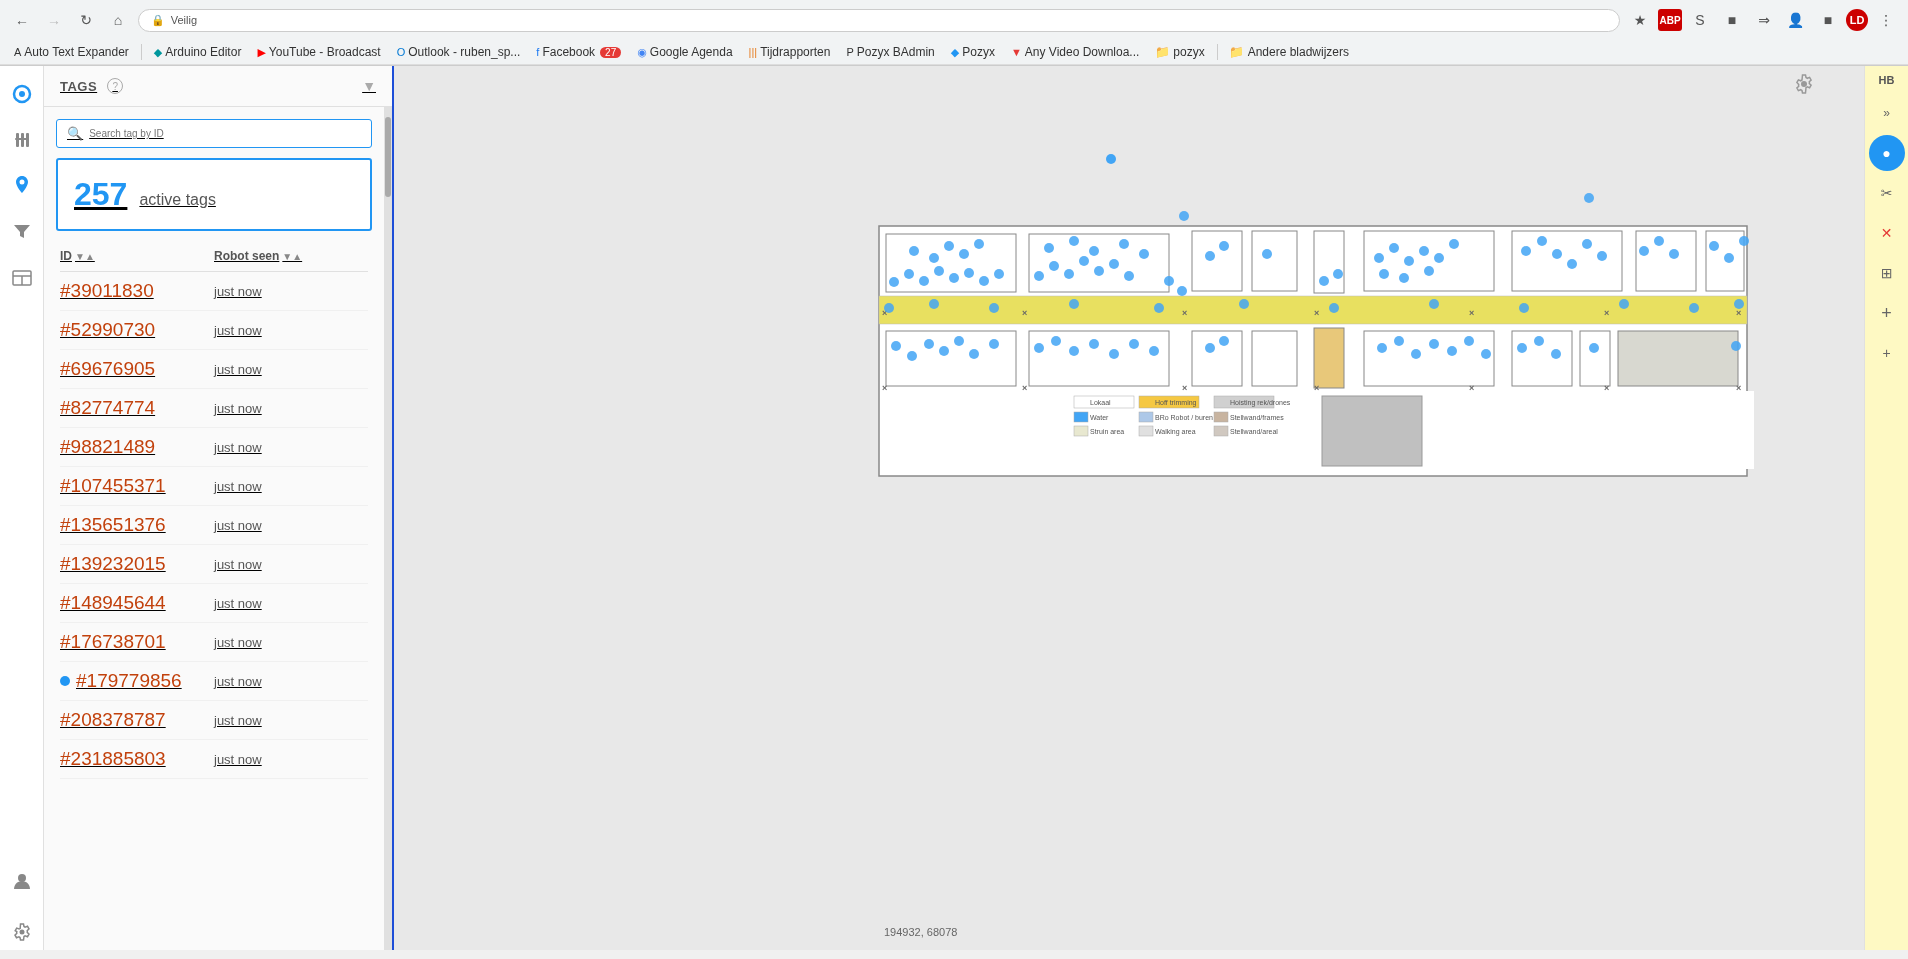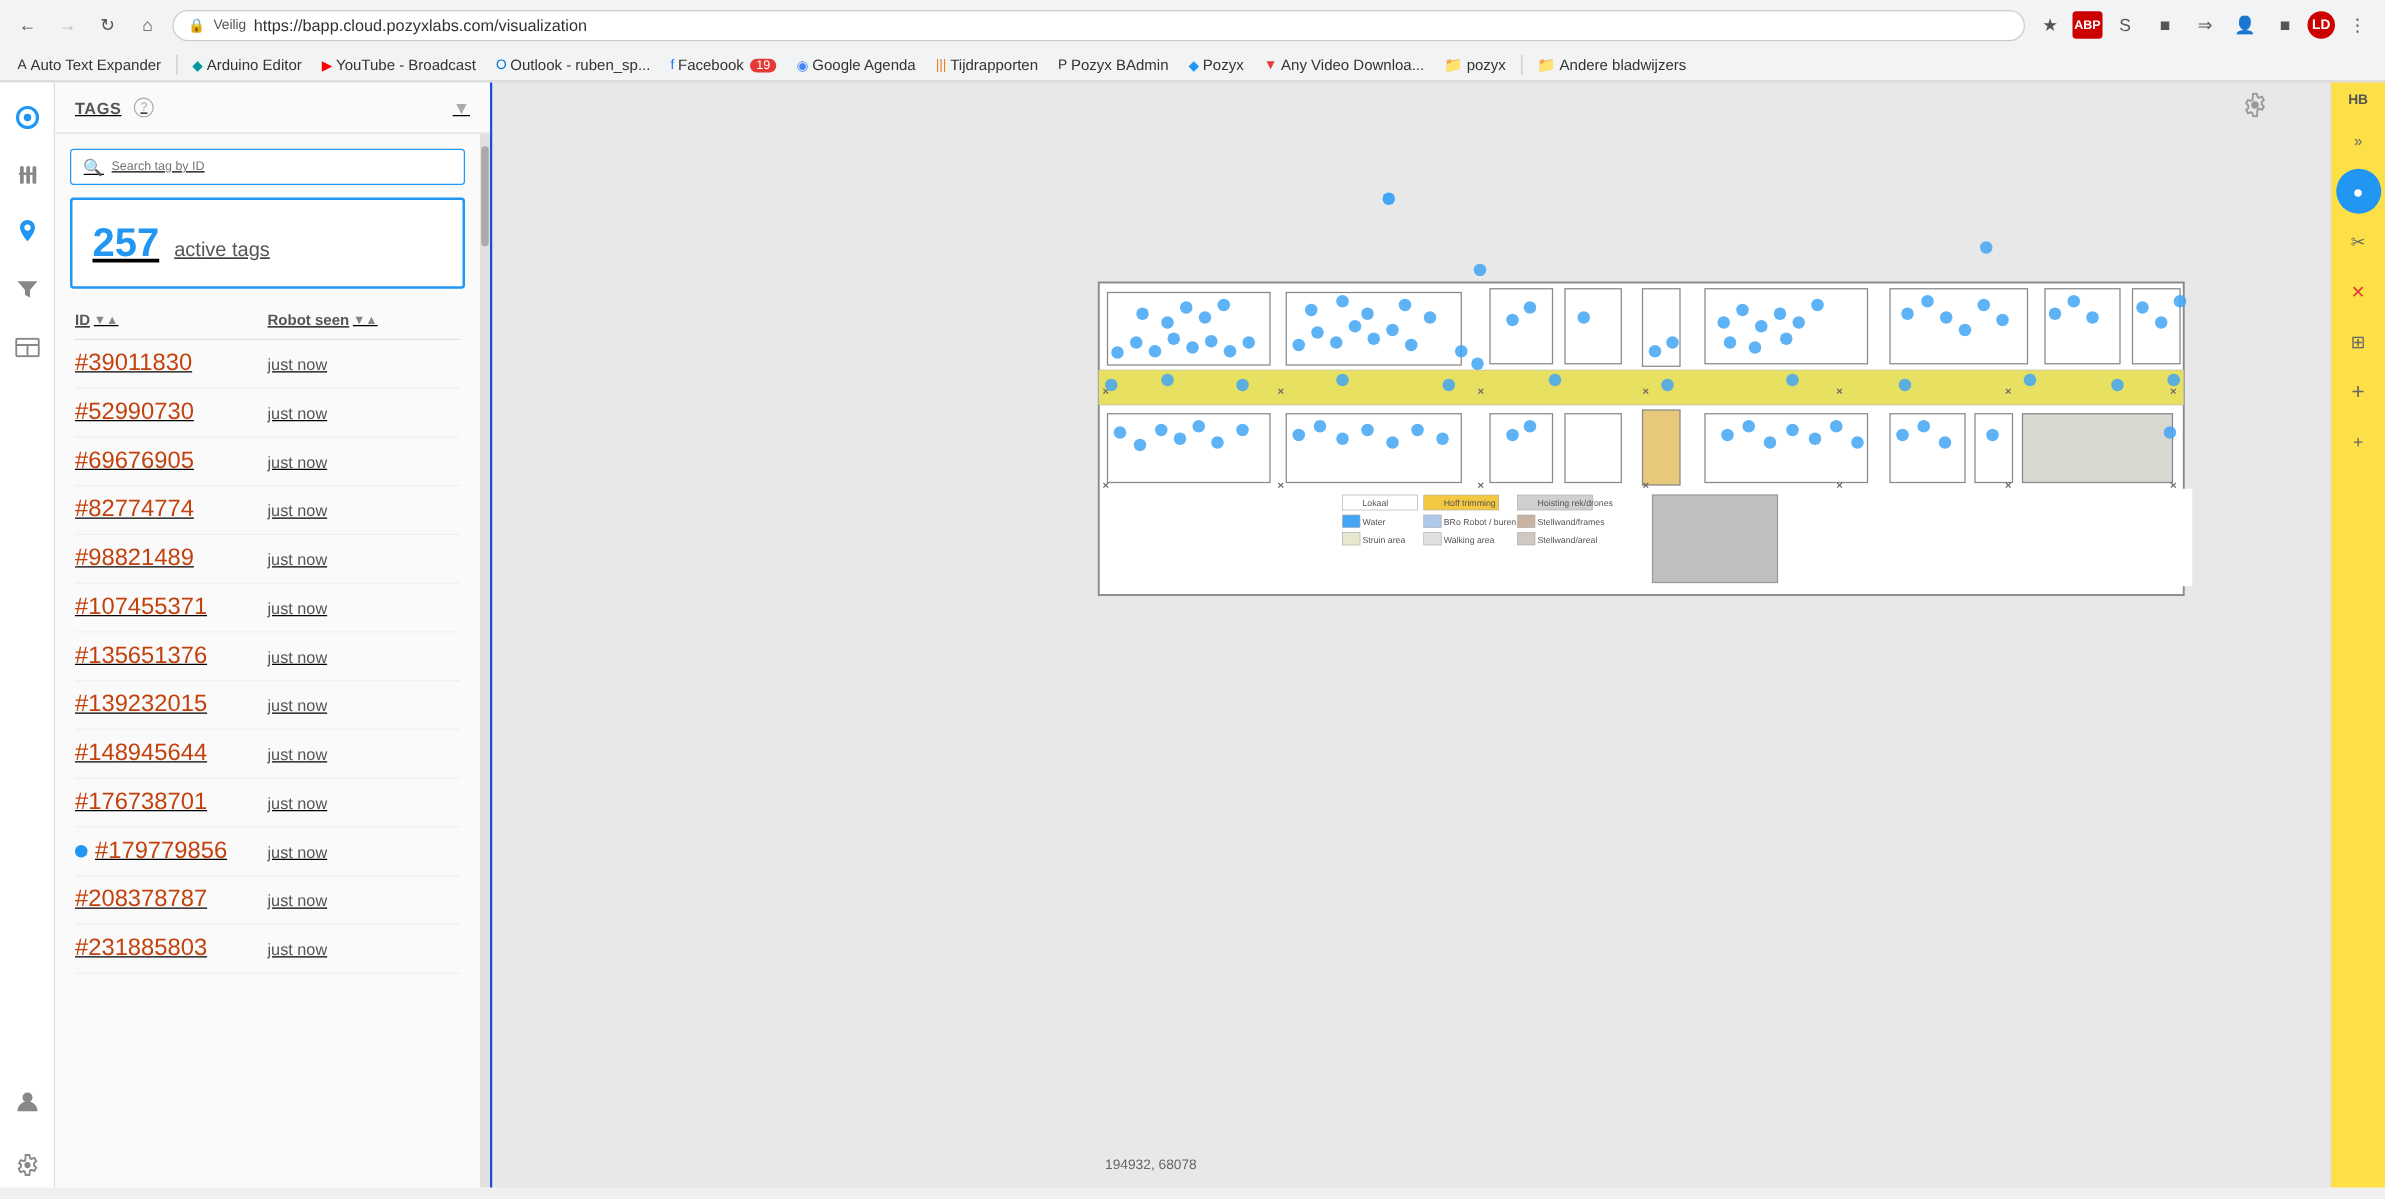--- a/index.html
+++ b/index.html
@@ -67,42 +67,41 @@
     .sort-icon { color: #888; font-size: 10px; }
     .table-row { display: flex; padding: 8px 0; border-bottom: 1px solid #f0f0f0; align-items: center; }
     .cell-id { flex: 1; color: #c2410c; cursor: pointer; font-size: 19px; }
     .cell-lastseen { flex: 1; font-size: 13px; color: #555; }
     .active-dot { width: 10px; height: 10px; background: #2196f3; border-radius: 50%; display: inline-block; margin-right: 6px; }
 
     
     .main-area { flex: 1; background: #e8e8e8; position: relative; overflow: hidden; }
 
     
-    .right-toolbar { width: 44px; background: #fde047; border-left: 1px solid #e0e0e0; display: flex; flex-direction: column; align-items: center; padding-top: 8px; gap: 4px; }
+    .right-toolbar { width: 44px; background: #fef9c3; border-left: 1px solid #e0e0e0; display: flex; flex-direction: column; align-items: center; padding-top: 8px; gap: 4px; }
     .right-btn { width: 36px; height: 36px; border-radius: 3px; border: none; background: transparent; cursor: pointer; display: flex; align-items: center; justify-content: center; color: #666; font-size: 14px; }
     .right-btn.active { background: #2196f3; color: white; border-radius: 50%; }
     .right-btn.red { color: #e53935; }
 
     .tag-row-with-dot { display: flex; align-items: center; }
   </style>
 </head>
 <body>
 
 <div class="browser-chrome">
   <div class="browser-toolbar">
     <div class="browser-nav-buttons">
       <button class="nav-btn">←</button>
       <button class="nav-btn disabled">→</button>
       <button class="nav-btn">↻</button>
       <button class="nav-btn">⌂</button>
     </div>
     <div class="address-bar">
       <span class="address-bar-lock">🔒</span>
       <span class="address-bar-lock">Veilig</span>
-      <span class="address-text">https://bapp.cloud.pozyxlabs.com/visualization</span>
     </div>
     <div class="browser-actions">
       <button class="browser-action-btn">★</button>
       <button class="browser-action-btn" style="background:#c00;color:white;border-radius:3px;font-size:10px;font-weight:bold;width:24px;height:22px;">ABP</button>
       <button class="browser-action-btn">S</button>
       <button class="browser-action-btn">■</button>
       <button class="browser-action-btn">⇒</button>
       <button class="browser-action-btn">👤</button>
       <button class="browser-action-btn">■</button>
       <button class="browser-action-btn" style="background:#c00;color:white;border-radius:50%;font-size:11px;font-weight:bold;width:22px;height:22px;">LD</button>
@@ -123,21 +122,21 @@
       <span class="bookmark-icon bookmark-yt">▶</span>
       <span>YouTube - Broadcast</span>
     </div>
     <div class="bookmark-item">
       <span class="bookmark-icon" style="color:#0078d4;">O</span>
       <span>Outlook - ruben_sp...</span>
     </div>
     <div class="bookmark-item">
       <span class="bookmark-icon bookmark-fb">f</span>
       <span>Facebook</span>
-      <span style="background:#e53935;color:white;border-radius:10px;padding:0 5px;font-size:10px;margin-left:2px;">19</span>
+      <span style="background:#e53935;color:white;border-radius:10px;padding:0 5px;font-size:10px;margin-left:2px;">27</span>
     </div>
     <div class="bookmark-item">
       <span class="bookmark-icon" style="color:#4285f4;">◉</span>
       <span>Google Agenda</span>
     </div>
     <div class="bookmark-item">
       <span class="bookmark-icon" style="color:#e67e22;">|||</span>
       <span>Tijdrapporten</span>
     </div>
     <div class="bookmark-item">

